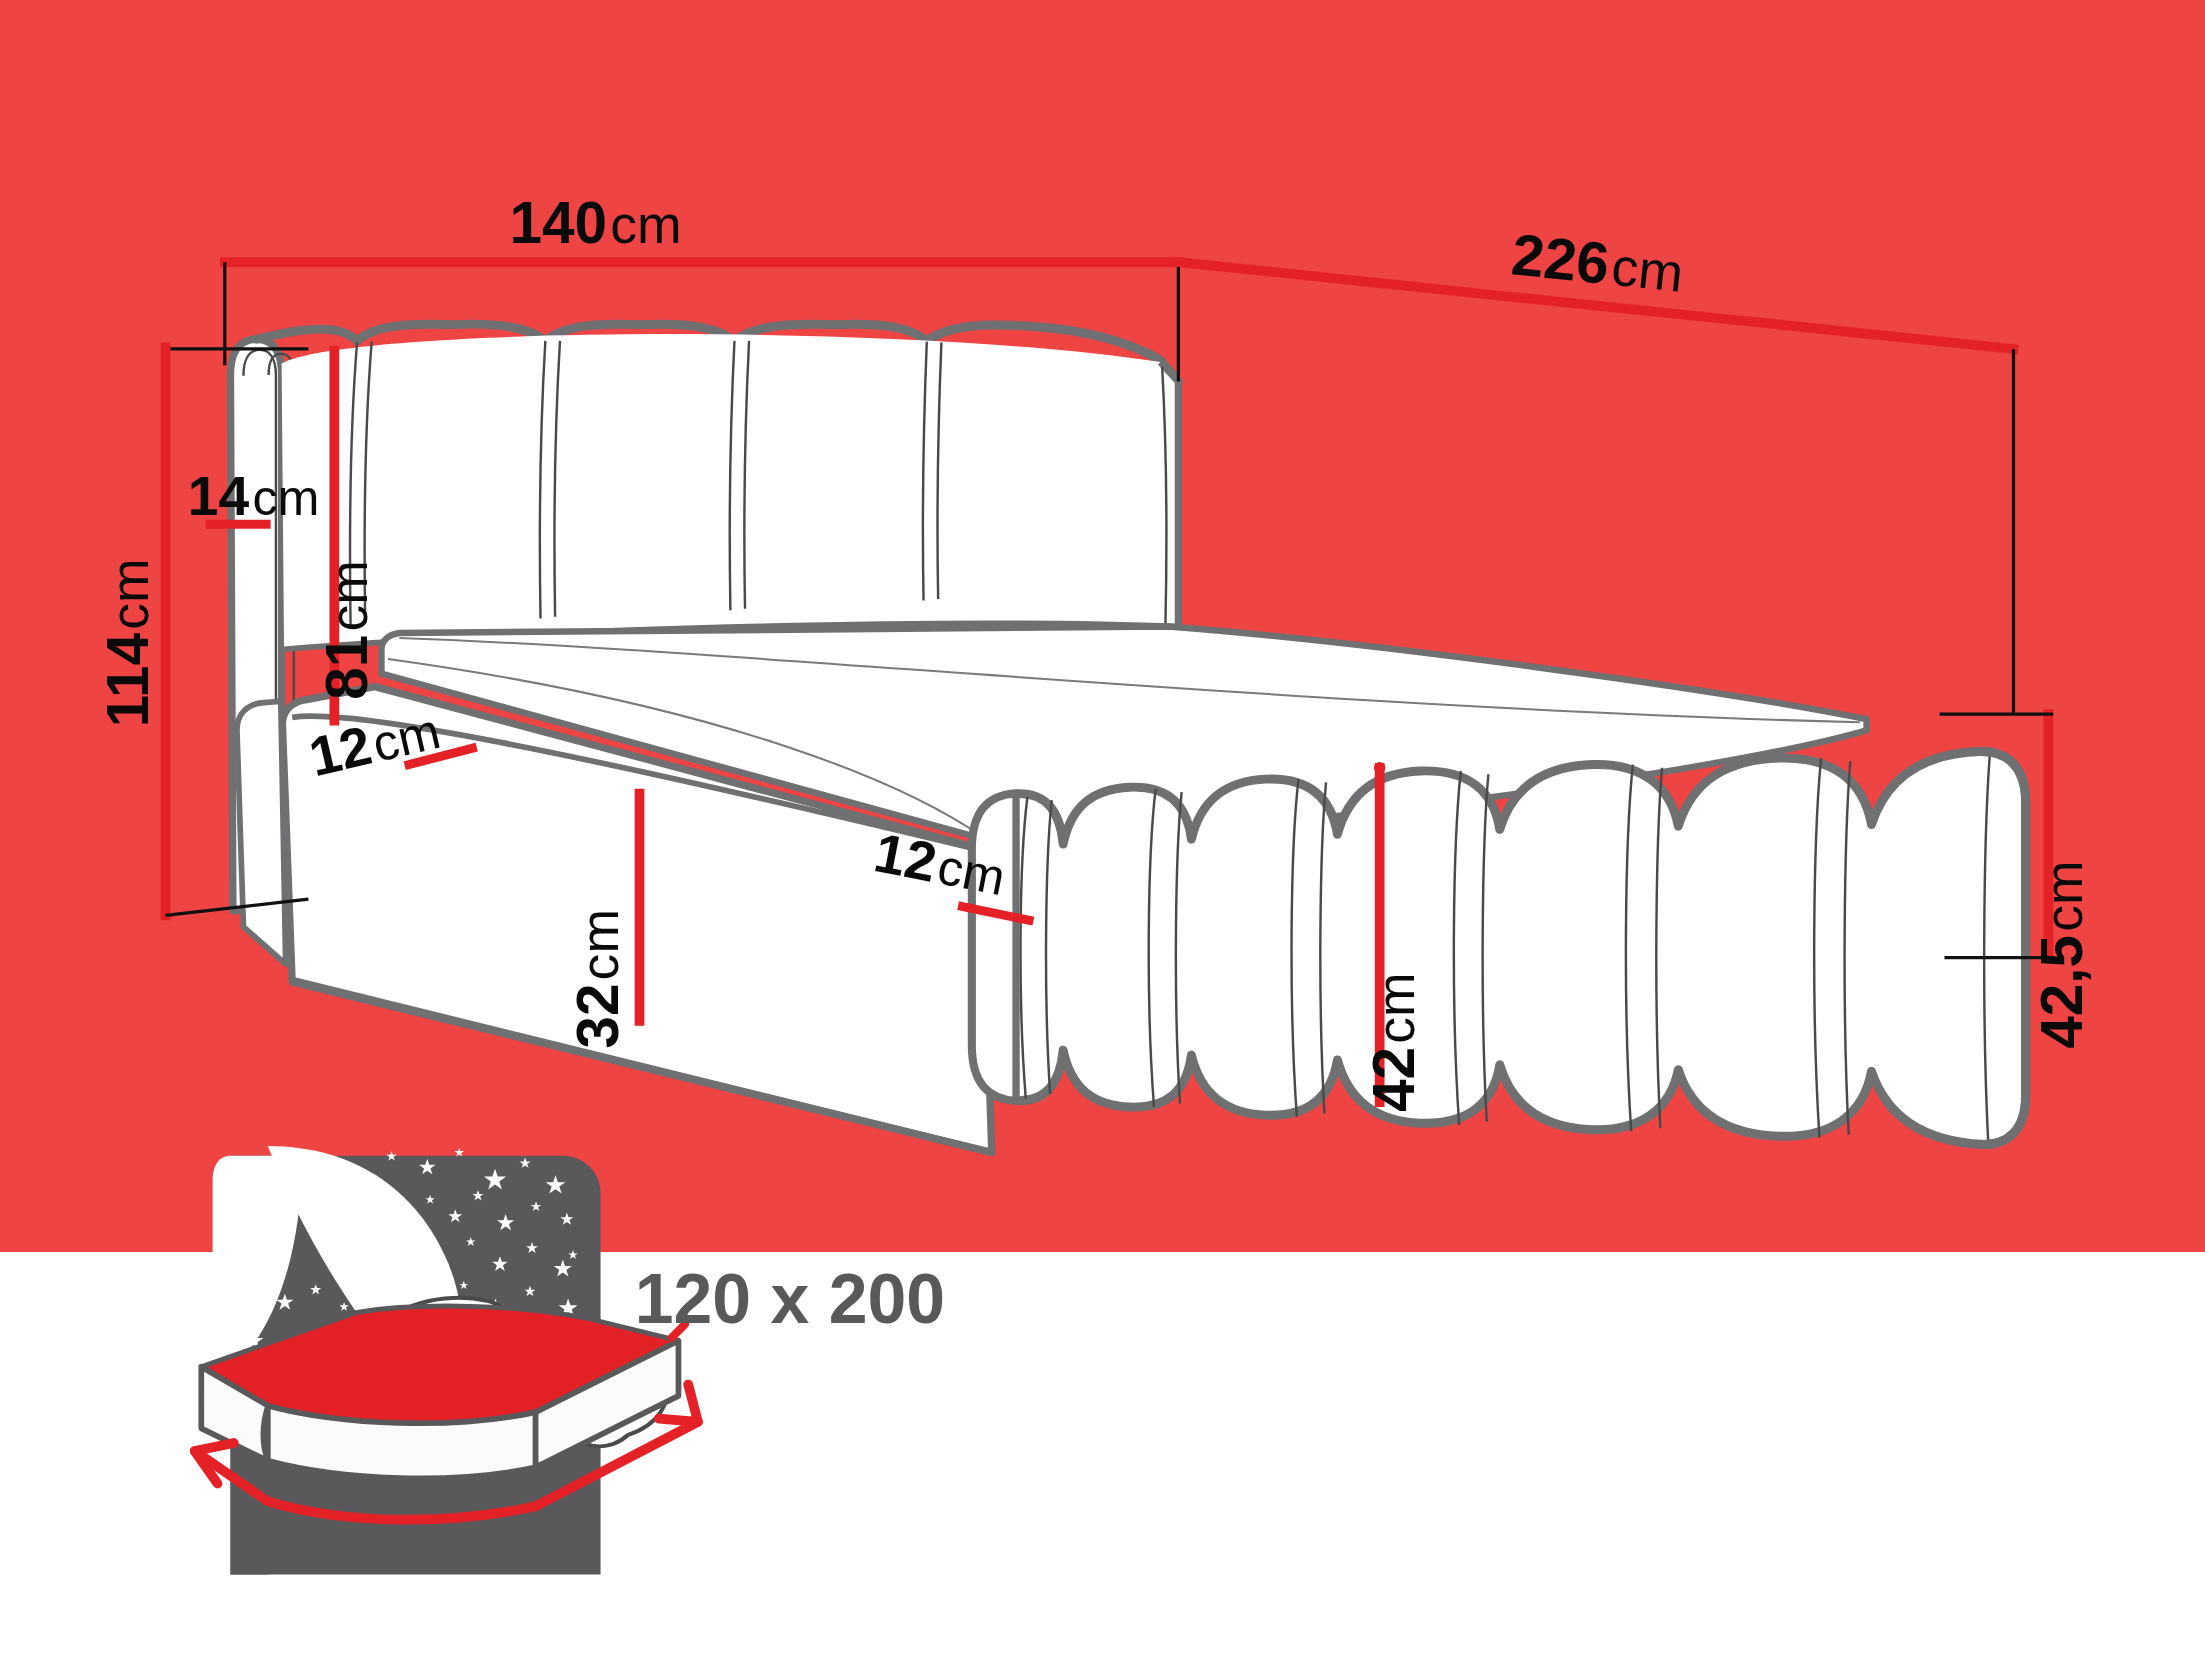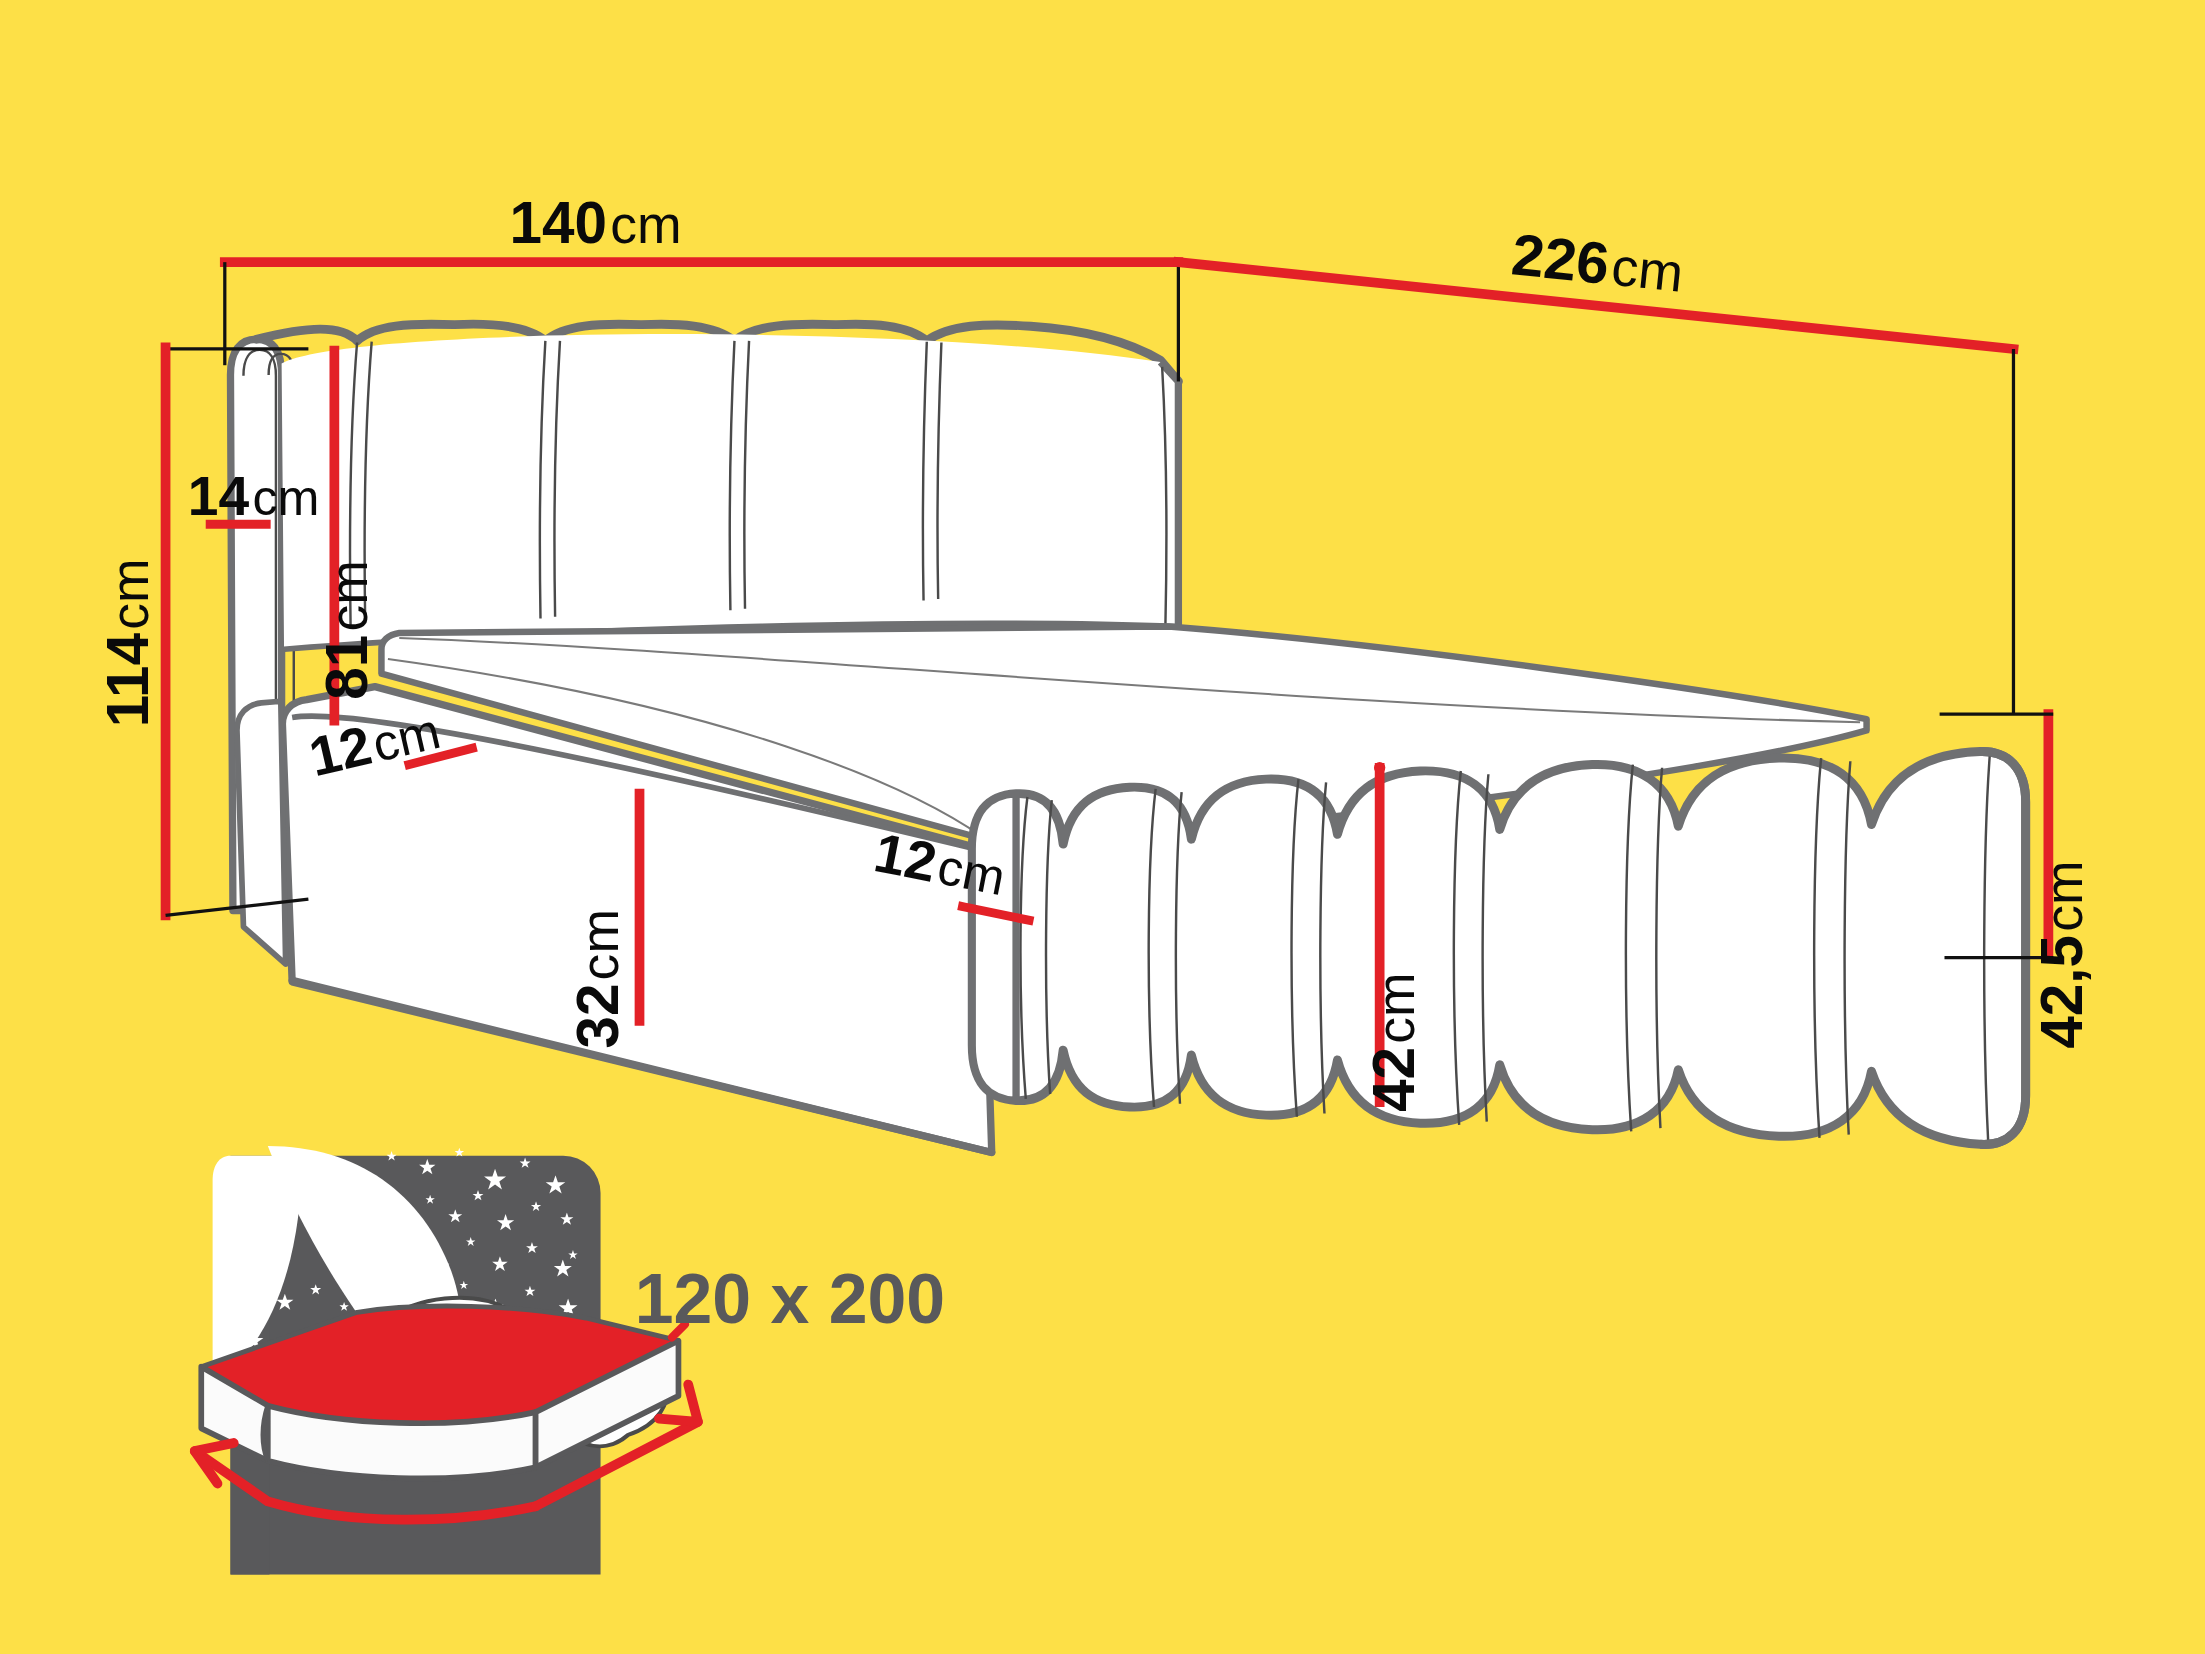--- a/index.html
+++ b/index.html
@@ -10,22 +10,22 @@
   }
   body {
     width: 2205px;
     height: 1654px;
     overflow: hidden;
     font-family: "Liberation Sans", sans-serif;
   }
   #stage {
     position: relative;
     width: 2205px;
-    height: 1654px;
-    background: #fde047;
+    height: 1252px;
+    background: #ef4444;
   }
   #diagram {
     position: absolute;
     inset: 0;
     width: 2205px;
     height: 1654px;
     display: block;
   }
   .dim-num {
     font-family: "Liberation Sans", sans-serif;

